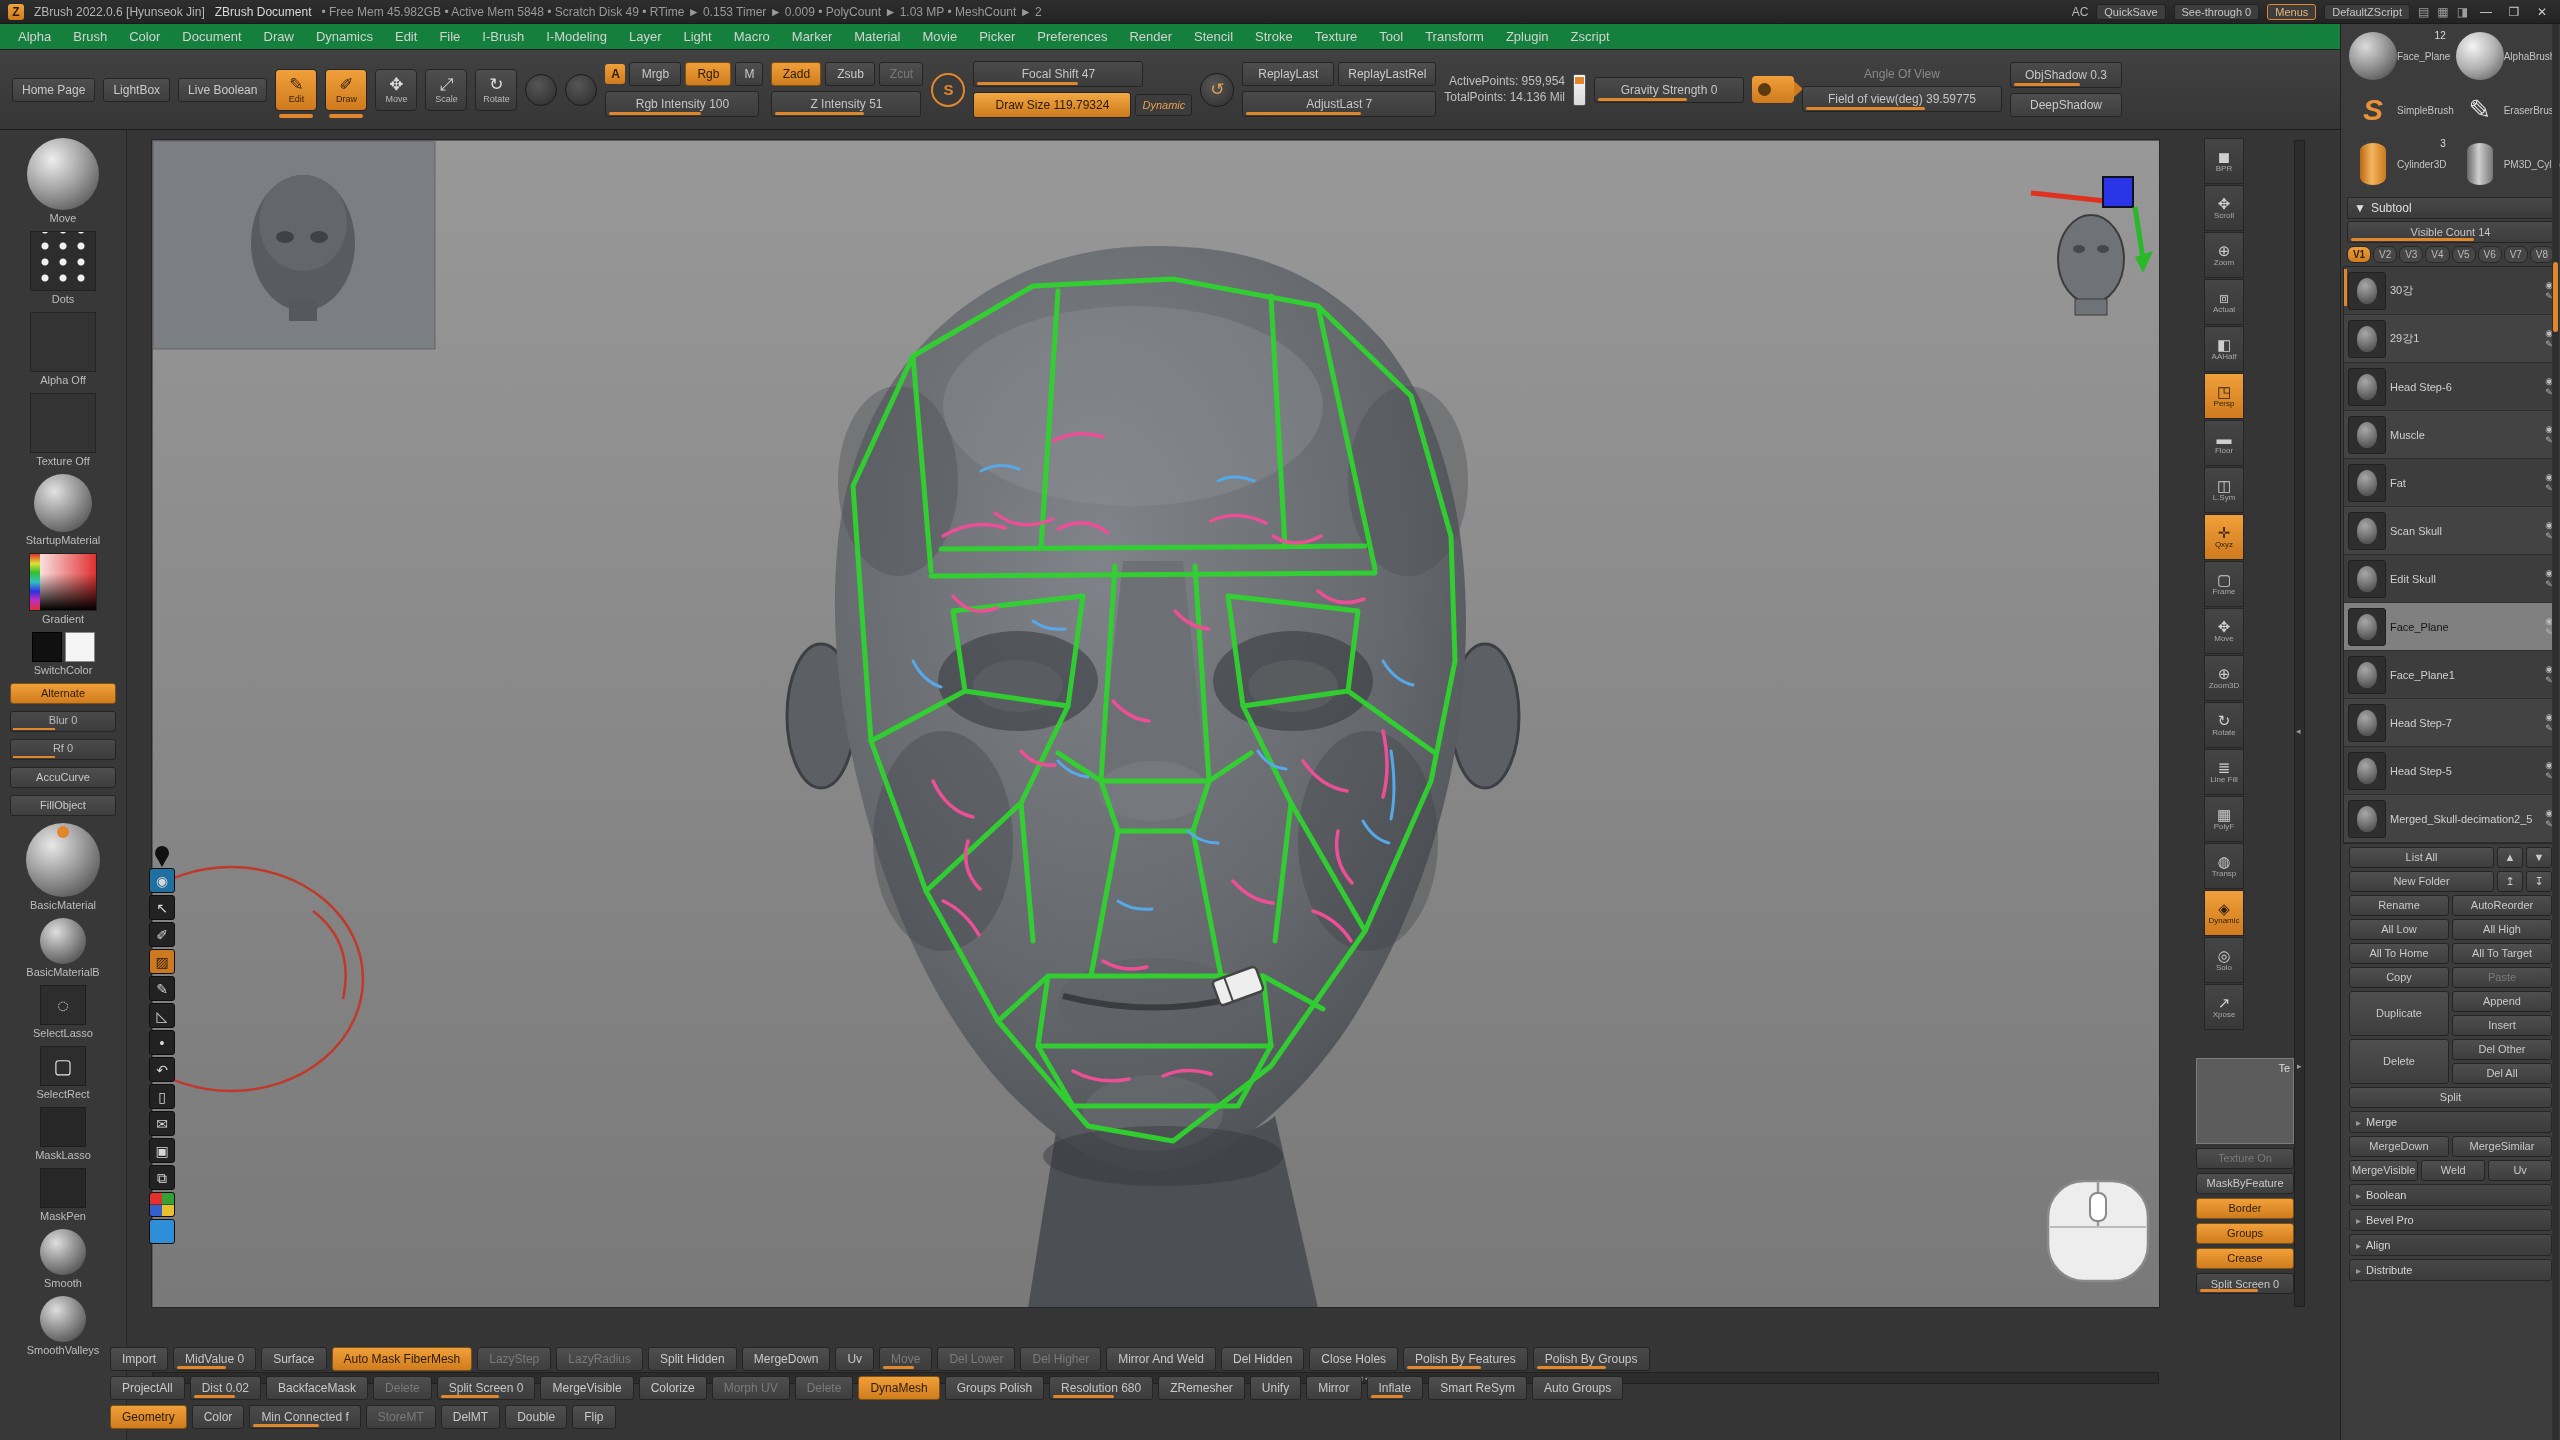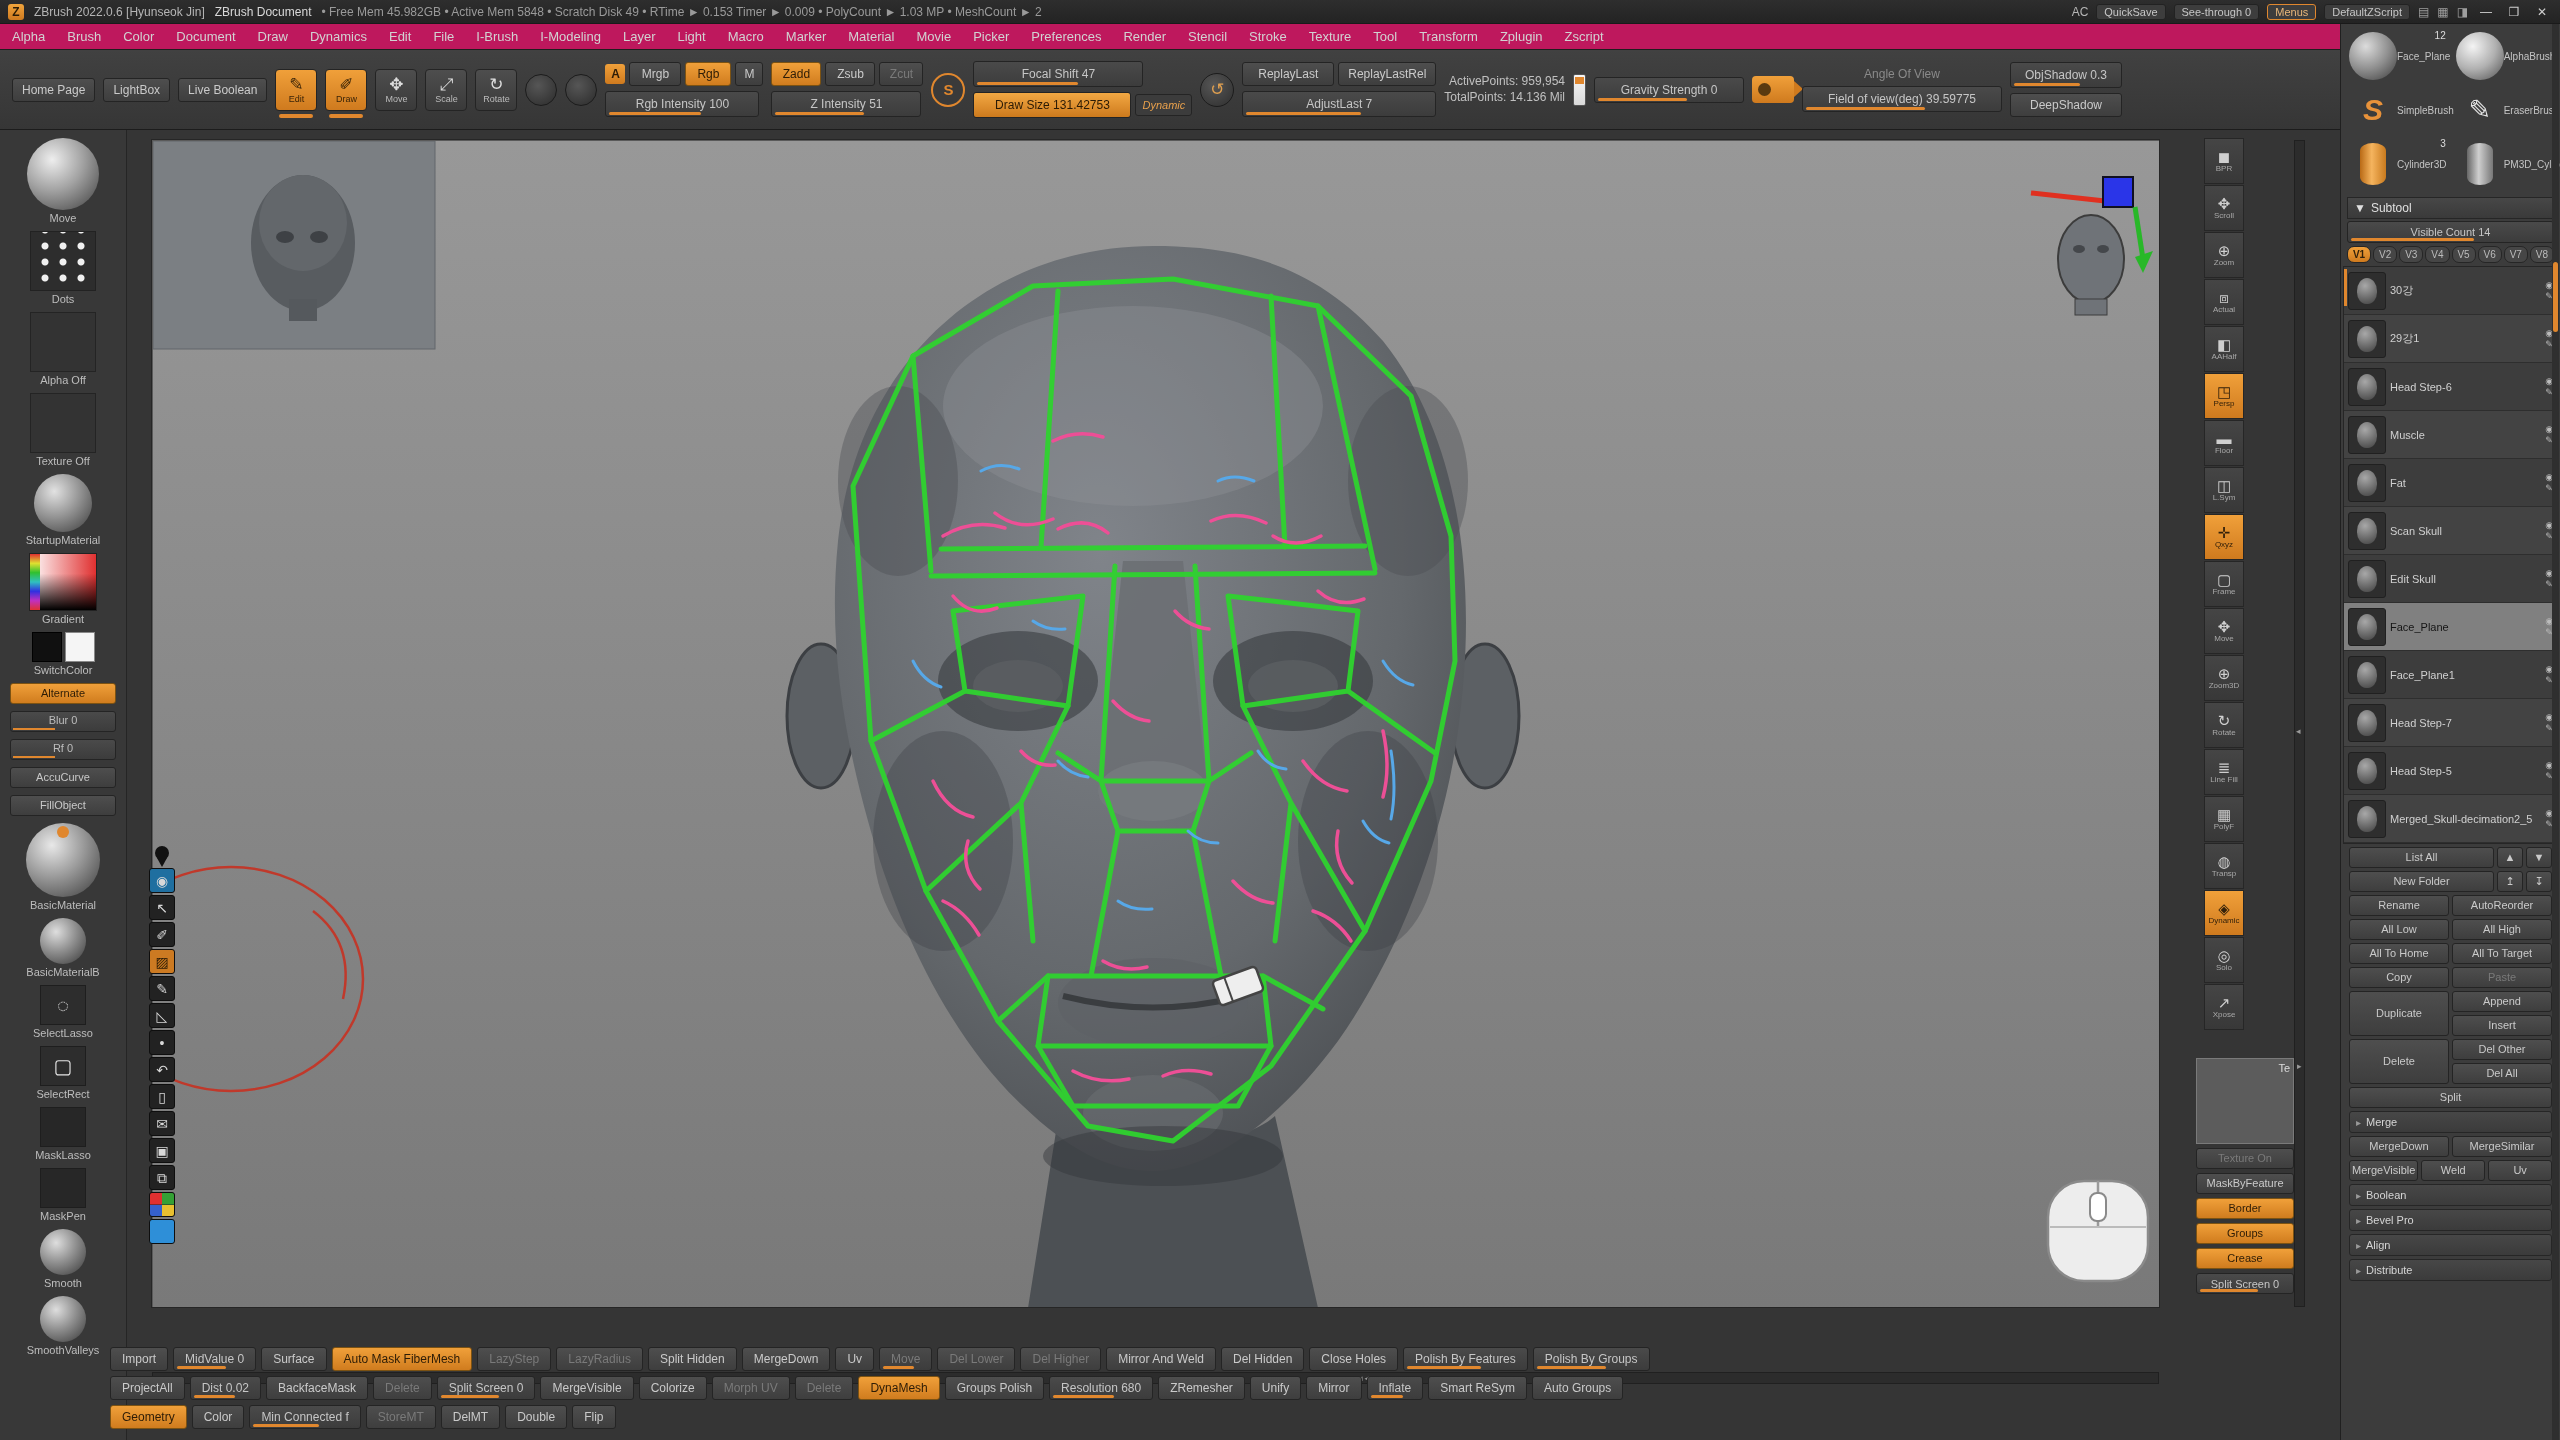--- a/index.html
+++ b/index.html
@@ -9,21 +9,21 @@
 .titlebar{position:absolute;left:0;top:0;width:2560px;height:24px;background:linear-gradient(#2e2e2e,#232323);display:flex;align-items:center;gap:10px;padding:0 8px;font-size:12px;color:#b5b5b5;border-bottom:1px solid #1a1a1a;white-space:nowrap}
 .zlogo{width:16px;height:16px;background:linear-gradient(#f0a43c,#cf7a20);border-radius:3px;color:#2b1b05;font-weight:bold;font-size:12px;display:flex;align-items:center;justify-content:center;flex:0 0 auto}
 .tb-doc{color:#d8d8d8}
 .tb-stats{color:#9a9a9a}
 .tb-right{margin-left:auto;display:flex;align-items:center;gap:8px}
 .tb-chip{background:#3d3d3d;border:1px solid #222;border-radius:3px;padding:1px 7px;font-size:11px;color:#c6c6c6}
 .tb-chip.outline{border-color:#e0872e;color:#e8b77a}
 .tb-ico{color:#9f9f9f;font-size:12px}
 .winbtn{width:20px;text-align:center;color:#cfcfcf;font-size:12px}
 
-.menubar{position:absolute;left:0;top:24px;width:2340px;height:26px;background:#be185d;border-bottom:1px solid #1e1e1e;display:flex;align-items:center;padding:0 1px}
+.menubar{position:absolute;left:0;top:24px;width:2340px;height:26px;background:#15803d;border-bottom:1px solid #1e1e1e;display:flex;align-items:center;padding:0 7px}
 .menu-item{padding:0 11px;font-size:13px;color:#d2d2d2}
 
 .shelf{position:absolute;left:0;top:50px;width:2340px;height:80px;background:linear-gradient(#414141,#363636);border-bottom:1px solid #1c1c1c;display:flex;align-items:center;gap:8px;padding:0 12px;white-space:nowrap}
 .btn{background:linear-gradient(#4e4e4e,#3e3e3e);border:1px solid #242424;border-radius:3px;color:#cacaca;font-size:12px;line-height:1;display:flex;align-items:center;justify-content:center;padding:5px 9px;white-space:nowrap}
 .btn.orange{background:linear-gradient(#f0a03a,#d07c1e);color:#2d1c06;border-color:#7c5212}
 .btn.dim{color:#7a7a7a}
 .slider{position:relative;background:linear-gradient(#4a4a4a,#3c3c3c);border:1px solid #242424;border-radius:3px;color:#c6c6c6;font-size:12px;display:flex;align-items:center;justify-content:center;padding:5px 7px;white-space:nowrap;overflow:hidden}
 .slider::after{content:"";position:absolute;left:3px;bottom:1px;height:3px;width:60%;background:#e0872e;border-radius:2px}
 .slider.filled{background:linear-gradient(#f2a843,#cd7a1d);color:#2a1a05}
 .slider.filled::after{display:none}
@@ -237,21 +237,21 @@
         <div class="btn orange" style="width:50px">Zadd</div>
         <div class="btn" style="width:50px">Zsub</div>
         <div class="btn dim" style="width:44px">Zcut</div>
       </div>
       <div class="slider" style="width:150px">Z Intensity 51</div>
     </div>
     <div class="circS">S</div>
     <div class="shcol">
       <div class="slider" style="width:170px">Focal Shift 47</div>
       <div class="shrow">
-        <div class="slider filled" style="width:158px">Draw Size 131.42753</div>
+        <div class="slider filled" style="width:158px">Draw Size 119.79324</div>
         <div class="chip-dyn">Dynamic</div>
       </div>
     </div>
     <div class="circR">↺</div>
     <div class="shcol">
       <div class="shrow">
         <div class="btn" style="width:92px">ReplayLast</div>
         <div class="btn" style="width:98px">ReplayLastRel</div>
       </div>
       <div class="slider" style="width:194px">AdjustLast 7</div>

